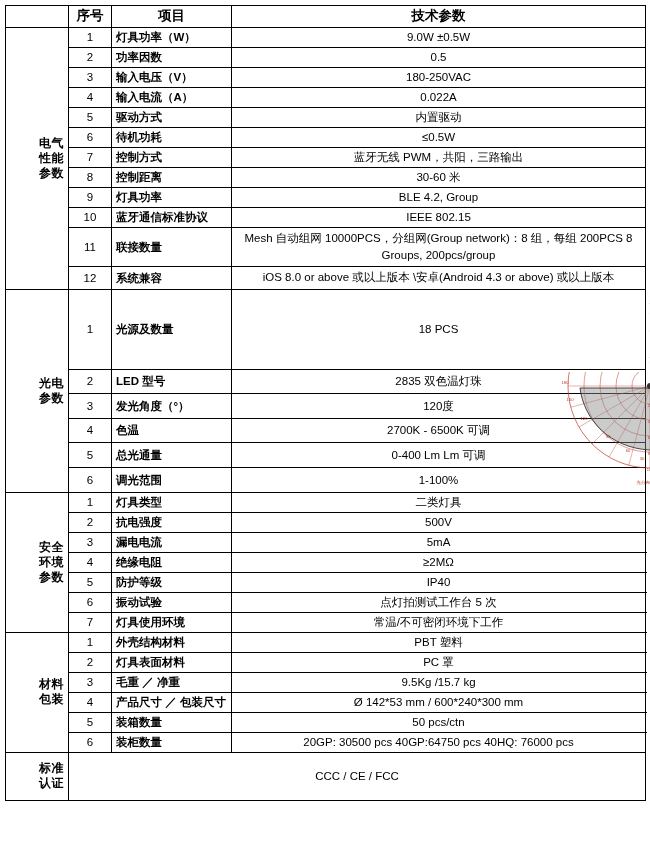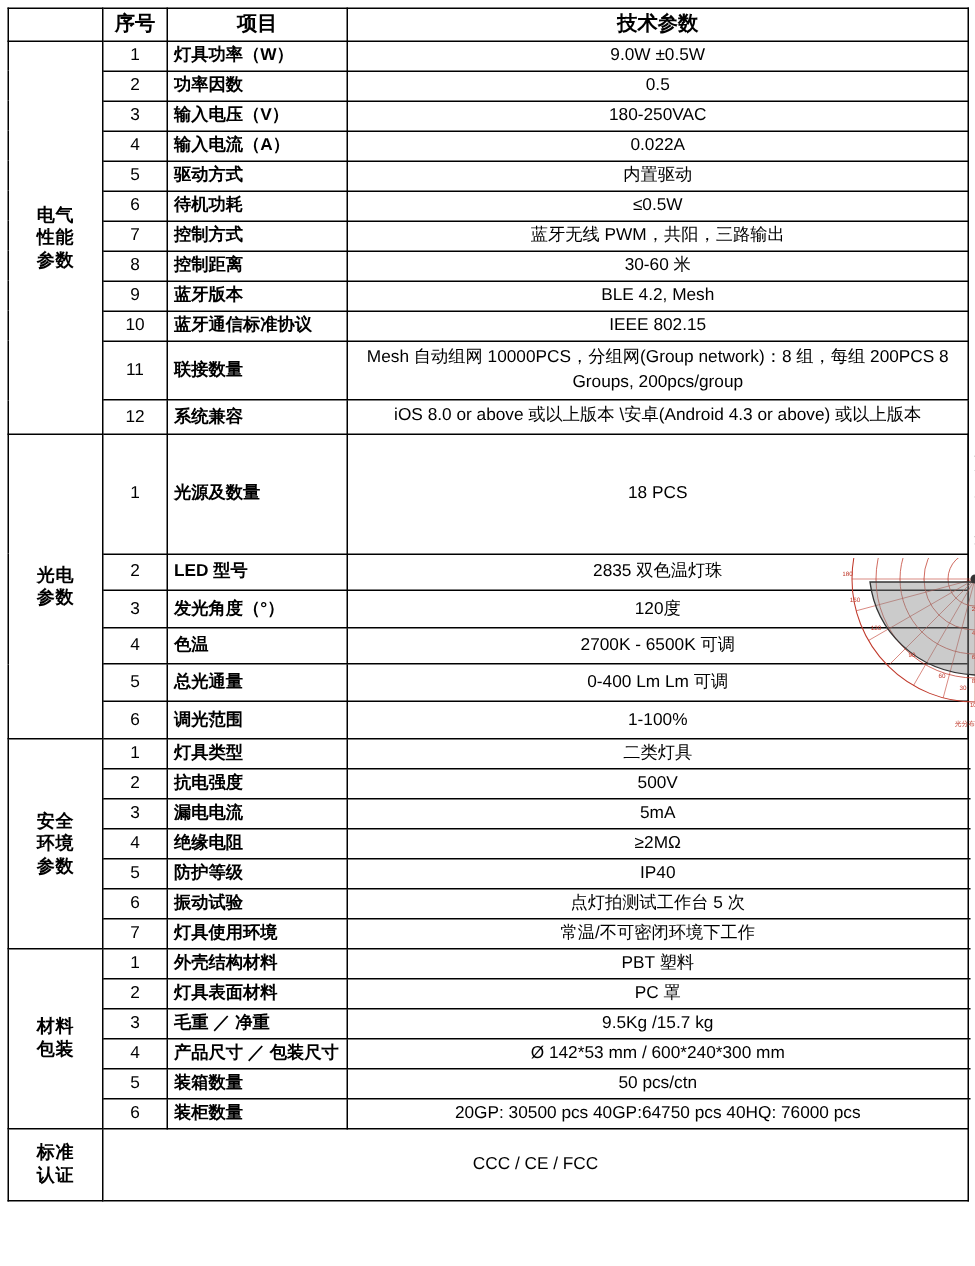--- a/index.html
+++ b/index.html
@@ -35,21 +35,21 @@
     height: 20px;
     box-sizing: border-box;
   }
   
   col.c-group { width: 63px; }
   col.c-no    { width: 43px; }
   col.c-item  { width: 120px; }
   col.c-val   { width: 414px; }
 
   .group-cell {
-    text-align: center;
+    text-align: right;
     font-weight: bold;
     font-size: 12px;
     letter-spacing: 0.5px;
     line-height: 1.6;
   }
   .hdr {
     text-align: center;
     font-weight: bold;
     font-size: 13.5px;
     height: 24px;
@@ -158,22 +158,22 @@
         <td class="item-cell">控制方式</td>
         <td class="val-cell">蓝牙无线 PWM，共阳，三路输出</td>
       </tr>
       <tr>
         <td class="no-cell">8</td>
         <td class="item-cell">控制距离</td>
         <td class="val-cell">30-60 米</td>
       </tr>
       <tr>
         <td class="no-cell">9</td>
-        <td class="item-cell">蓝牙版本</td>
-        <td class="val-cell">BLE 4.2, Mesh</td>
+        <td class="item-cell">灯具功率</td>
+        <td class="val-cell">BLE 4.2, Group</td>
       </tr>
       <tr>
         <td class="no-cell">10</td>
         <td class="item-cell">蓝牙通信标准协议</td>
         <td class="val-cell">IEEE 802.15</td>
       </tr>
       <tr>
         <td class="no-cell tall">11</td>
         <td class="item-cell tall">联接数量</td>
         <td class="val-cell two-line tall">Mesh 自动组网 10000PCS，分组网(Group network)：8 组，每组 200PCS  8 Groups, 200pcs/group</td>

